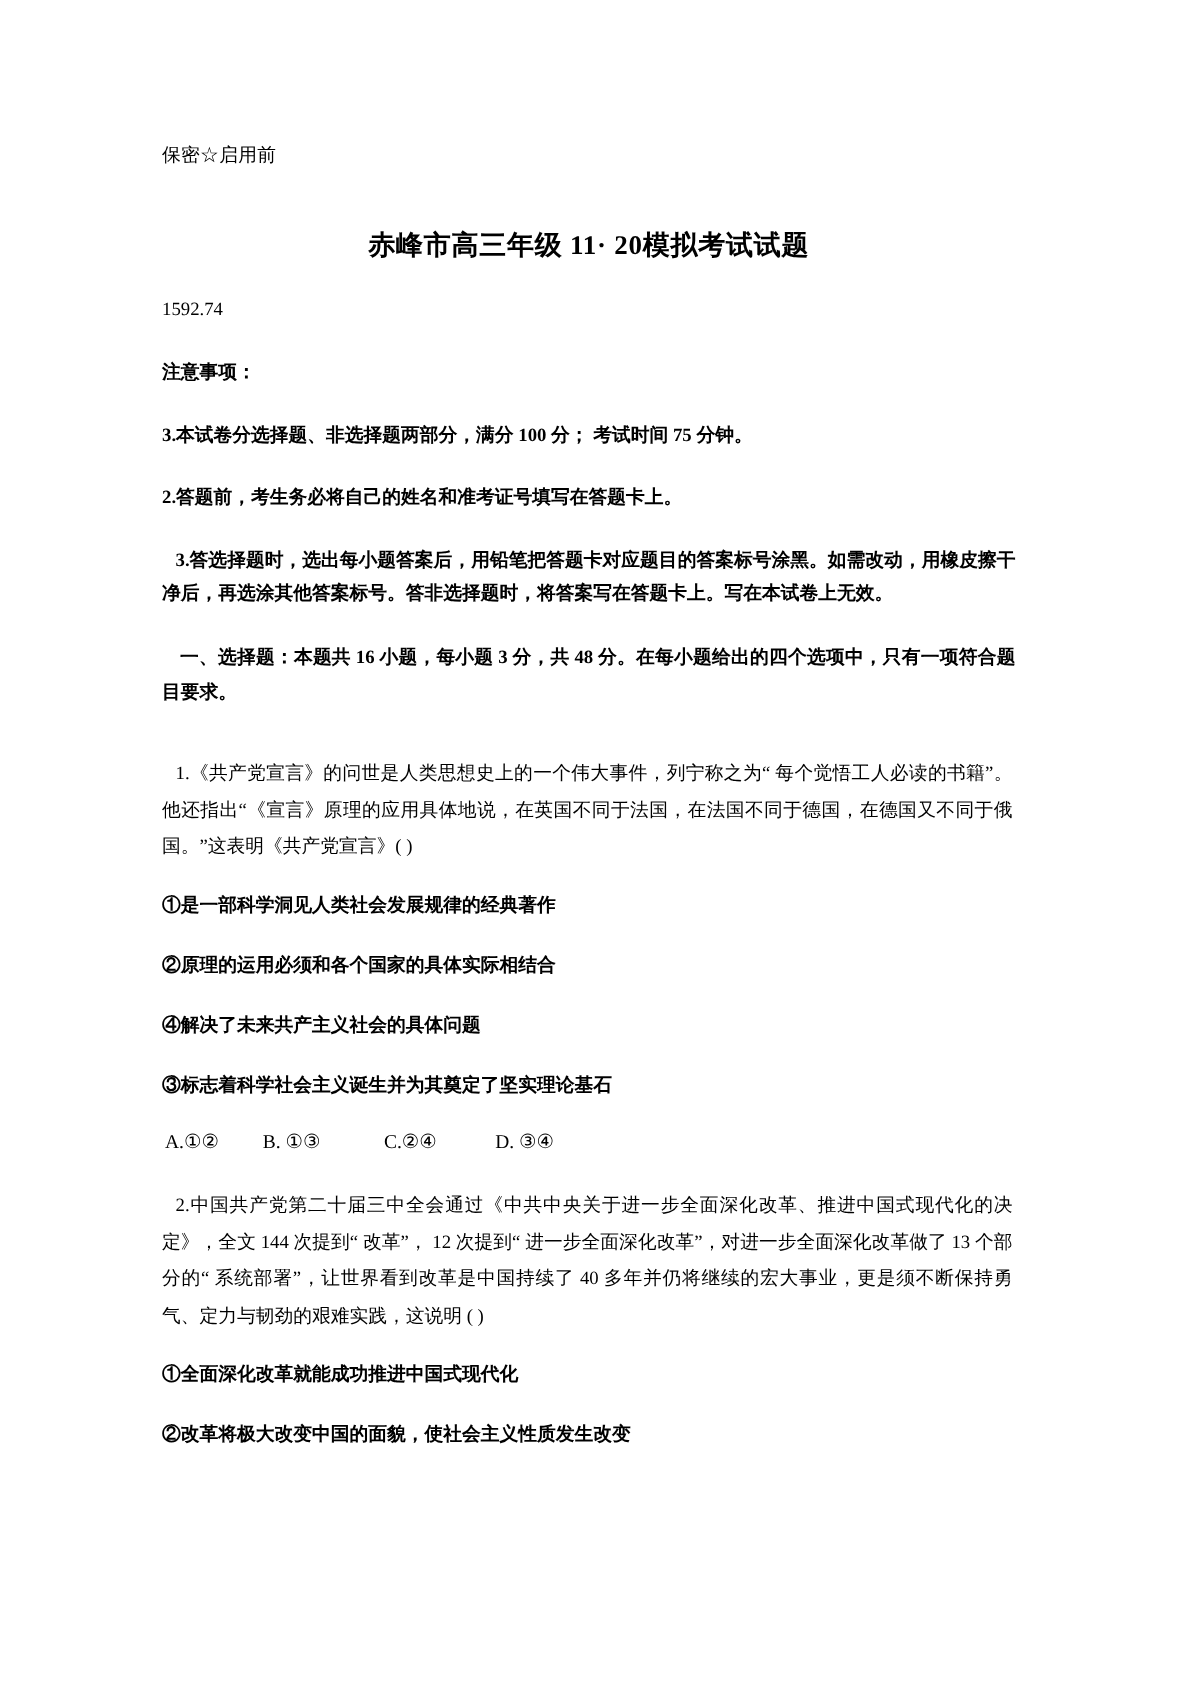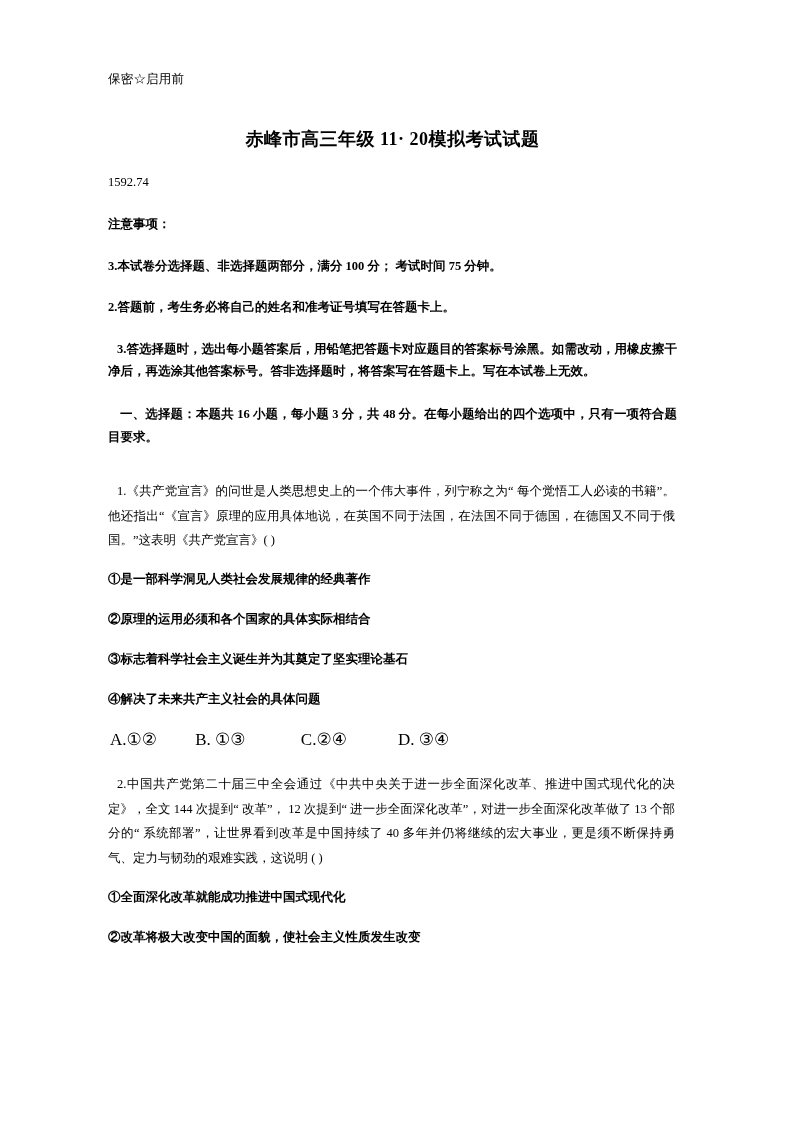--- a/index.html
+++ b/index.html
@@ -12,21 +12,21 @@
     height: 1121px;
     font-family: "Liberation Serif", "DejaVu Serif", serif;
     color: #000000;
     position: relative;
     overflow: hidden;
   }
   .page {
     width: 777px;
     height: 1121px;
     box-sizing: border-box;
-    padding: 71px 100px 0 108px;
+    padding: 95px 100px 0 108px;
     position: relative;
   }
   .secret-line {
     font-size: 12.5px;
     line-height: 1.4;
     margin: 0 0 38px 0;
     letter-spacing: 0.2px;
   }
   .doc-title {
     text-align: center;
@@ -77,21 +77,21 @@
     text-indent: 9px;
   }
   .option {
     font-size: 12.5px;
     line-height: 1.6;
     margin: 0 0 20px 0;
     text-align: justify;
     font-weight: bold;
   }
   .choices {
-    font-size: 17px;
+    font-size: 13px;
     margin: 0 0 22px 0;
     text-indent: 2px;
     white-space: pre;
   }
   .q-block {
     margin: 0;
   }
 </style>
 </head>
 <body>
@@ -110,22 +110,22 @@
   <p class="note">3.本试卷分选择题、非选择题两部分，满分 100 分； 考试时间 75 分钟。</p>
   <p class="note">2.答题前，考生务必将自己的姓名和准考证号填写在答题卡上。</p>
   <p class="note indent">3.答选择题时，选出每小题答案后，用铅笔把答题卡对应题目的答案标号涂黑。如需改动，用橡皮擦干净后，再选涂其他答案标号。答非选择题时，将答案写在答题卡上。写在本试卷上无效。</p>
 
   <p class="section-heading">一、选择题：本题共 16 小题，每小题 3 分，共 48 分。在每小题给出的四个选项中，只有一项符合题目要求。</p>
 
   <div class="q-block">
     <p class="question">1.《共产党宣言》的问世是人类思想史上的一个伟大事件，列宁称之为“ 每个觉悟工人必读的书籍”。他还指出“《宣言》原理的应用具体地说，在英国不同于法国，在法国不同于德国，在德国又不同于俄国。”这表明《共产党宣言》(  )</p>
     <p class="option">①是一部科学洞见人类社会发展规律的经典著作</p>
     <p class="option">②原理的运用必须和各个国家的具体实际相结合</p>
+    <p class="option">④解决了未来共产主义社会的具体问题</p>
     <p class="option">③标志着科学社会主义诞生并为其奠定了坚实理论基石</p>
-    <p class="option">④解决了未来共产主义社会的具体问题</p>
     <p class="choices">A.①②         B. ①③             C.②④            D. ③④</p>
   </div>
 
   <div class="q-block">
     <p class="question">2.中国共产党第二十届三中全会通过《中共中央关于进一步全面深化改革、推进中国式现代化的决定》，全文 144 次提到“ 改革”， 12 次提到“ 进一步全面深化改革”，对进一步全面深化改革做了 13 个部分的“ 系统部署”，让世界看到改革是中国持续了 40 多年并仍将继续的宏大事业，更是须不断保持勇气、定力与韧劲的艰难实践，这说明 (   )</p>
     <p class="option">①全面深化改革就能成功推进中国式现代化</p>
     <p class="option">②改革将极大改变中国的面貌，使社会主义性质发生改变</p>
   </div>
 
 </div>

